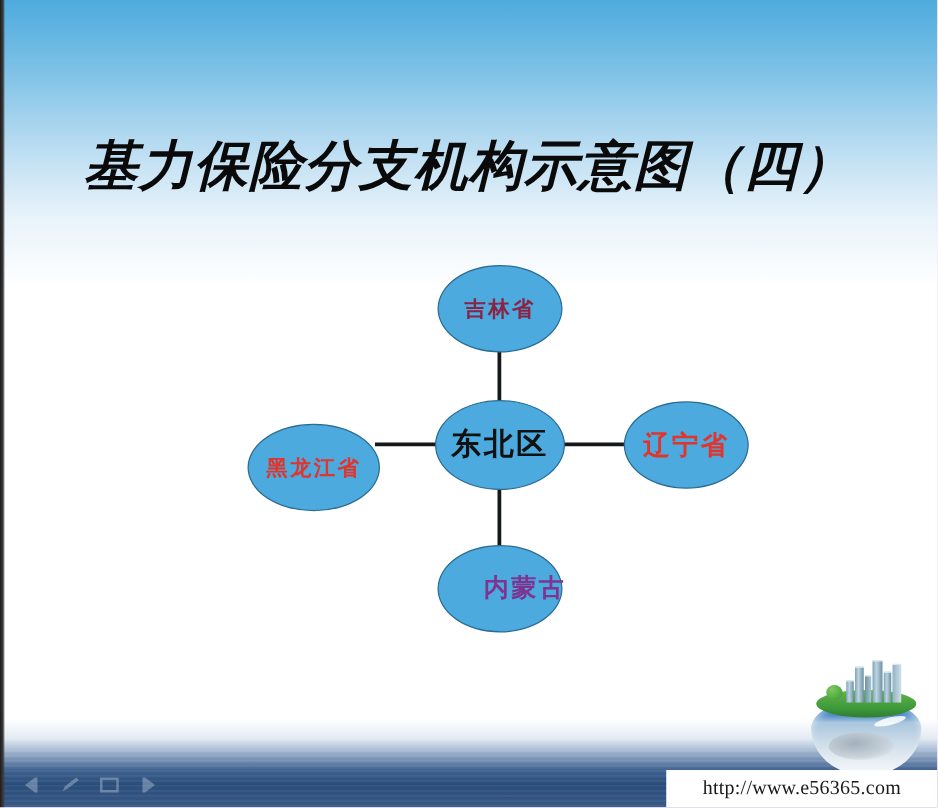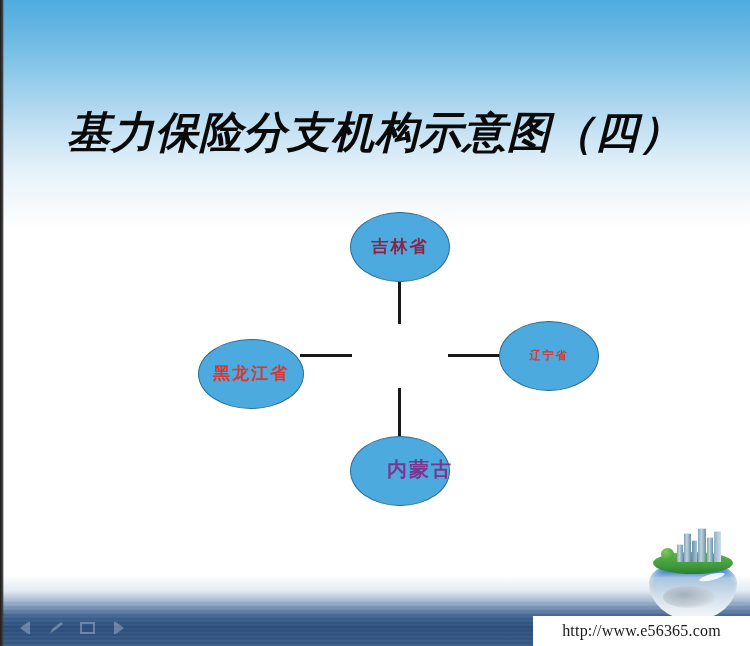--- a/index.html
+++ b/index.html
@@ -105,36 +105,36 @@
     position: absolute;
     border-radius: 50%;
     background: #4CAADE;
     border: 1.5px solid #2b6c93;
     box-sizing: border-box;
     display: flex;
     align-items: center;
     justify-content: center;
   }
   .node-label {
-    font-family: Liberation Mono, monospace;
+    font-family: Liberation Sans, sans-serif;
     font-weight: bold;
     white-space: nowrap;
     line-height: 1;
     letter-spacing: 2px;
   }
   .node-center  { left: 348px; top: 320px; width: 104px; height: 72px; }
   .node-top     { left: 350px; top: 212px; width: 100px; height: 70px; }
   .node-left    { left: 198px; top: 339px; width: 106px; height: 70px; }
   .node-right   { left: 499px; top: 321px; width: 100px; height: 70px; }
   .node-bottom  { left: 350px; top: 436px; width: 100px; height: 70px; }
 
   .label-center { font-size: 24px; color: #111111; }
   .label-top    { font-size: 17px; color: #8a2446; }
   .label-left   { font-size: 17px; color: #e0342c; }
-  .label-right  { font-size: 11px; color: #e0342c; }
+  .label-right  { font-size: 21px; color: #e0342c; }
   .label-bottom { font-size: 20px; color: #7d3591; margin-left: 40px; }
 
   .conn-top    { left: 398px; top: 278px; width: 3px; height: 46px; }
   .conn-bottom { left: 398px; top: 388px; width: 3px; height: 52px; }
   .conn-left   { left: 300px; top: 354px; width: 52px; height: 3px; }
   .conn-right  { left: 448px; top: 354px; width: 54px; height: 3px; }
 
   
   .logo {
     position: absolute;
@@ -269,20 +269,23 @@
     <div class="connector conn-right"></div>
 
     <div class="node node-top">
       <span class="node-label label-top">吉林省</span>
     </div>
 
     <div class="node node-left">
       <span class="node-label label-left">黑龙江省</span>
     </div>
 
+    <div class="node node-center">
+      <span class="node-label label-center">东北区</span>
+    </div>
 
     <div class="node node-right">
       <span class="node-label label-right">辽宁省</span>
     </div>
 
     <div class="node node-bottom">
       <span class="node-label label-bottom">内蒙古</span>
     </div>
 
   </div>

